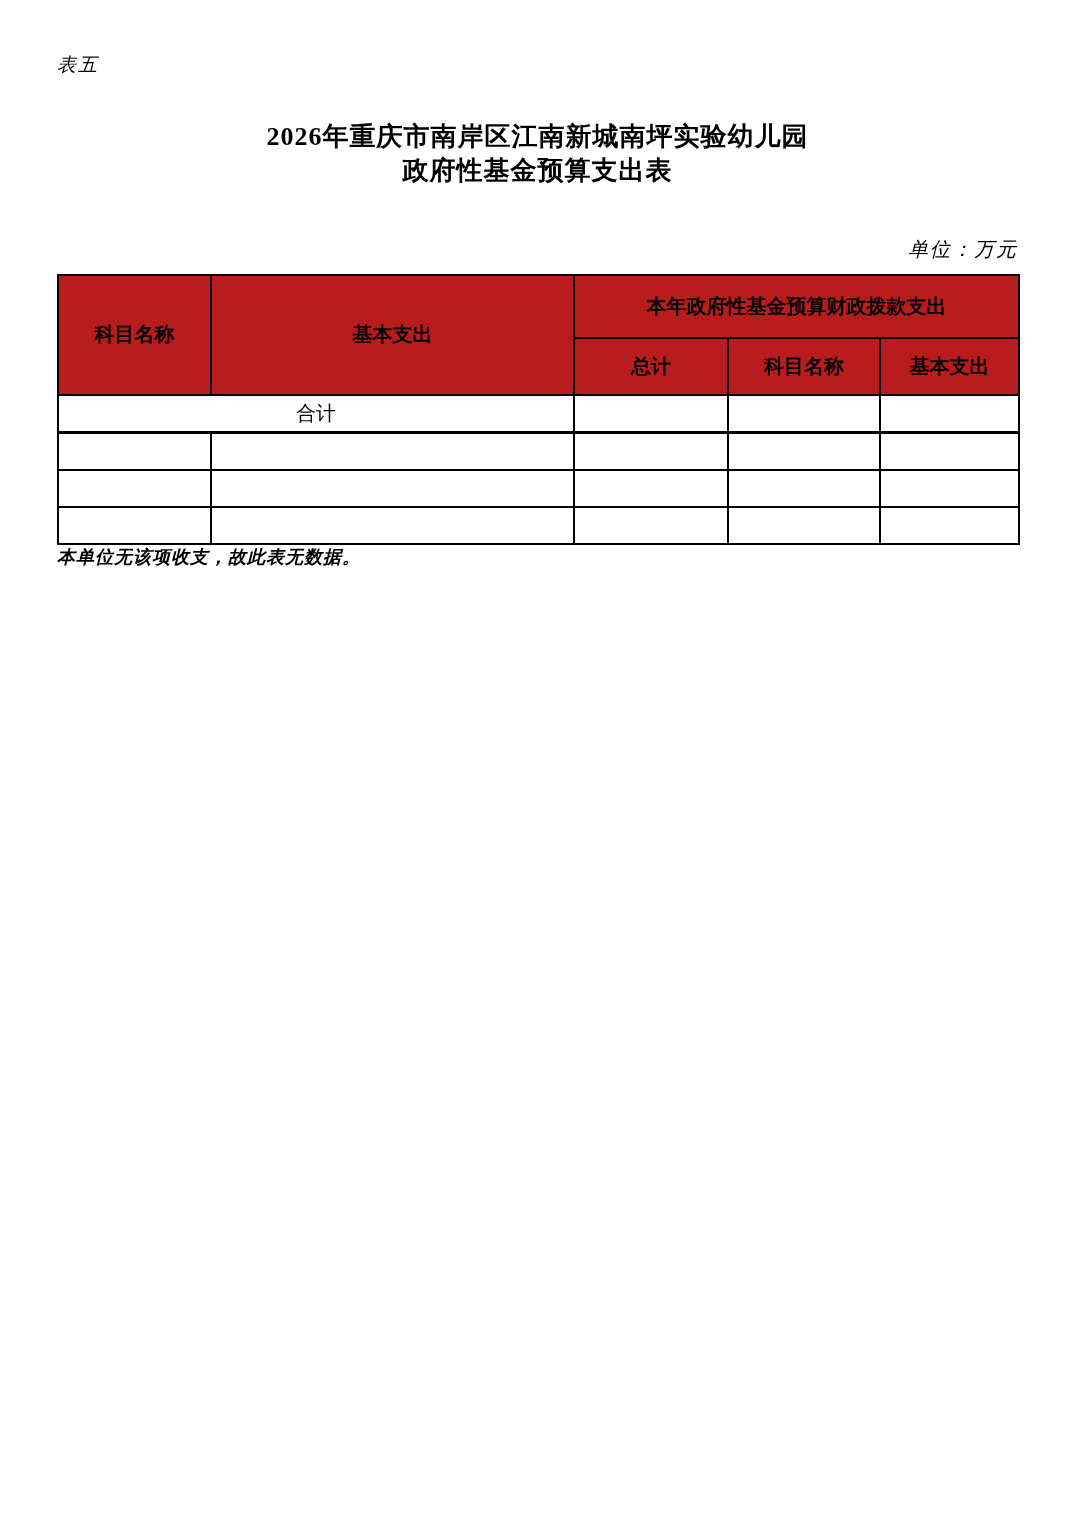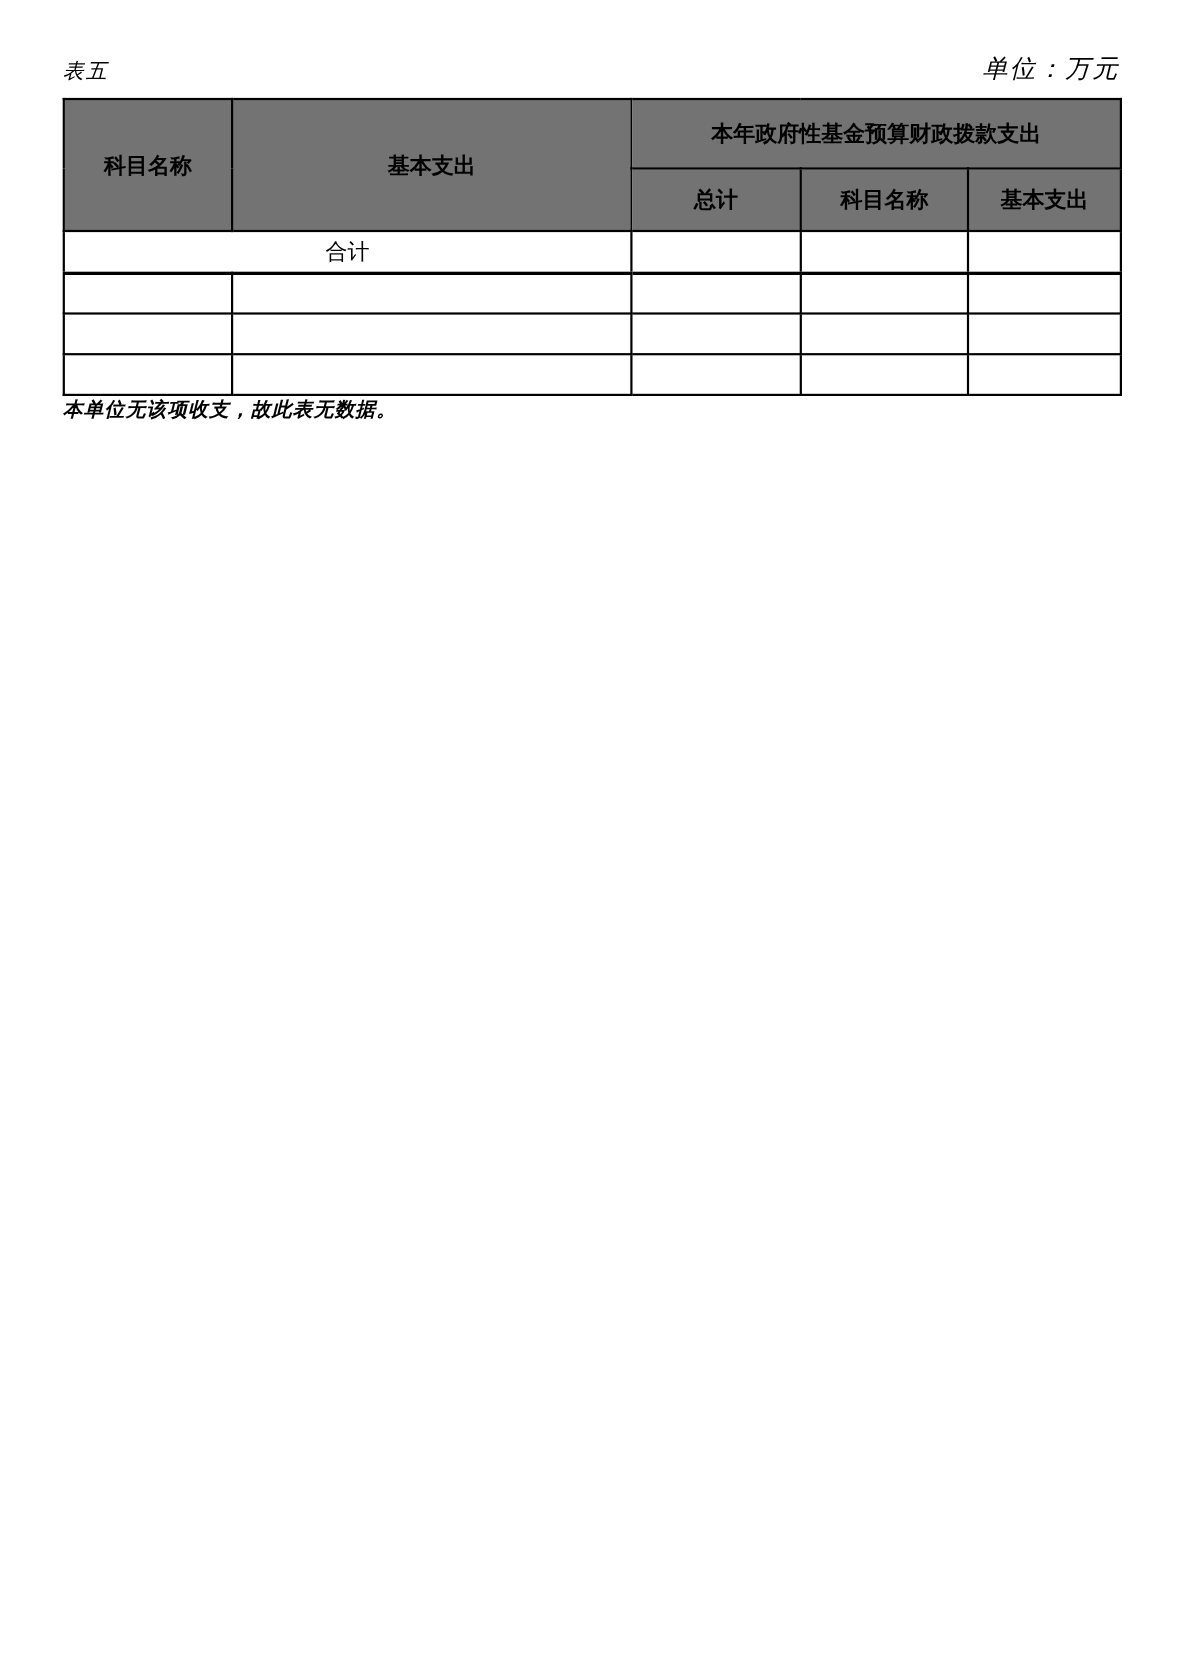--- a/index.html
+++ b/index.html
@@ -41,21 +41,21 @@
     font-family: "Liberation Serif", serif;
     font-weight: bold;
     font-size: 26px;
     line-height: 1.32;
   }
   .doc-title .title-line { display: block; letter-spacing: 1px; }
 
   .unit-label {
     margin-top: 47px;
     text-align: right;
-    font-size: 23px;
+    font-size: 20px;
     font-style: italic;           
     letter-spacing: 2px;
   }
 
   table.budget-table {
     margin-top: 11px;
     width: 961px;
     border-collapse: collapse;
     table-layout: fixed;
     border: 2px solid #000;
@@ -71,21 +71,21 @@
     vertical-align: middle;
     padding: 0 4px;
     overflow: hidden;
   }
 
   
   .budget-table th {
     font-family: "Liberation Sans", sans-serif;
     font-weight: bold;
     font-size: 20px;
-    background: #737373;
+    background: #b91c1c;
   }
 
   .budget-table td {
     font-family: "Liberation Serif", serif;
     font-size: 20px;
     font-weight: normal;
   }
 
   tr.header-row-1 { height: 63px; }
   tr.header-row-2 { height: 57px; }
@@ -102,20 +102,24 @@
 </style>
 </head>
 <body>
 
 <div class="page">
 
   <div class="table-label">表五</div>
 
   <div class="content">
 
+    <div class="doc-title">
+      <span class="title-line">2026年重庆市南岸区江南新城南坪实验幼儿园</span>
+      <span class="title-line">政府性基金预算支出表</span>
+    </div>
 
     <div class="unit-label">单位：万元</div>
 
     <table class="budget-table">
       <colgroup>
         <col style="width:153px">
         <col style="width:363px">
         <col style="width:154px">
         <col style="width:152px">
         <col style="width:139px">

